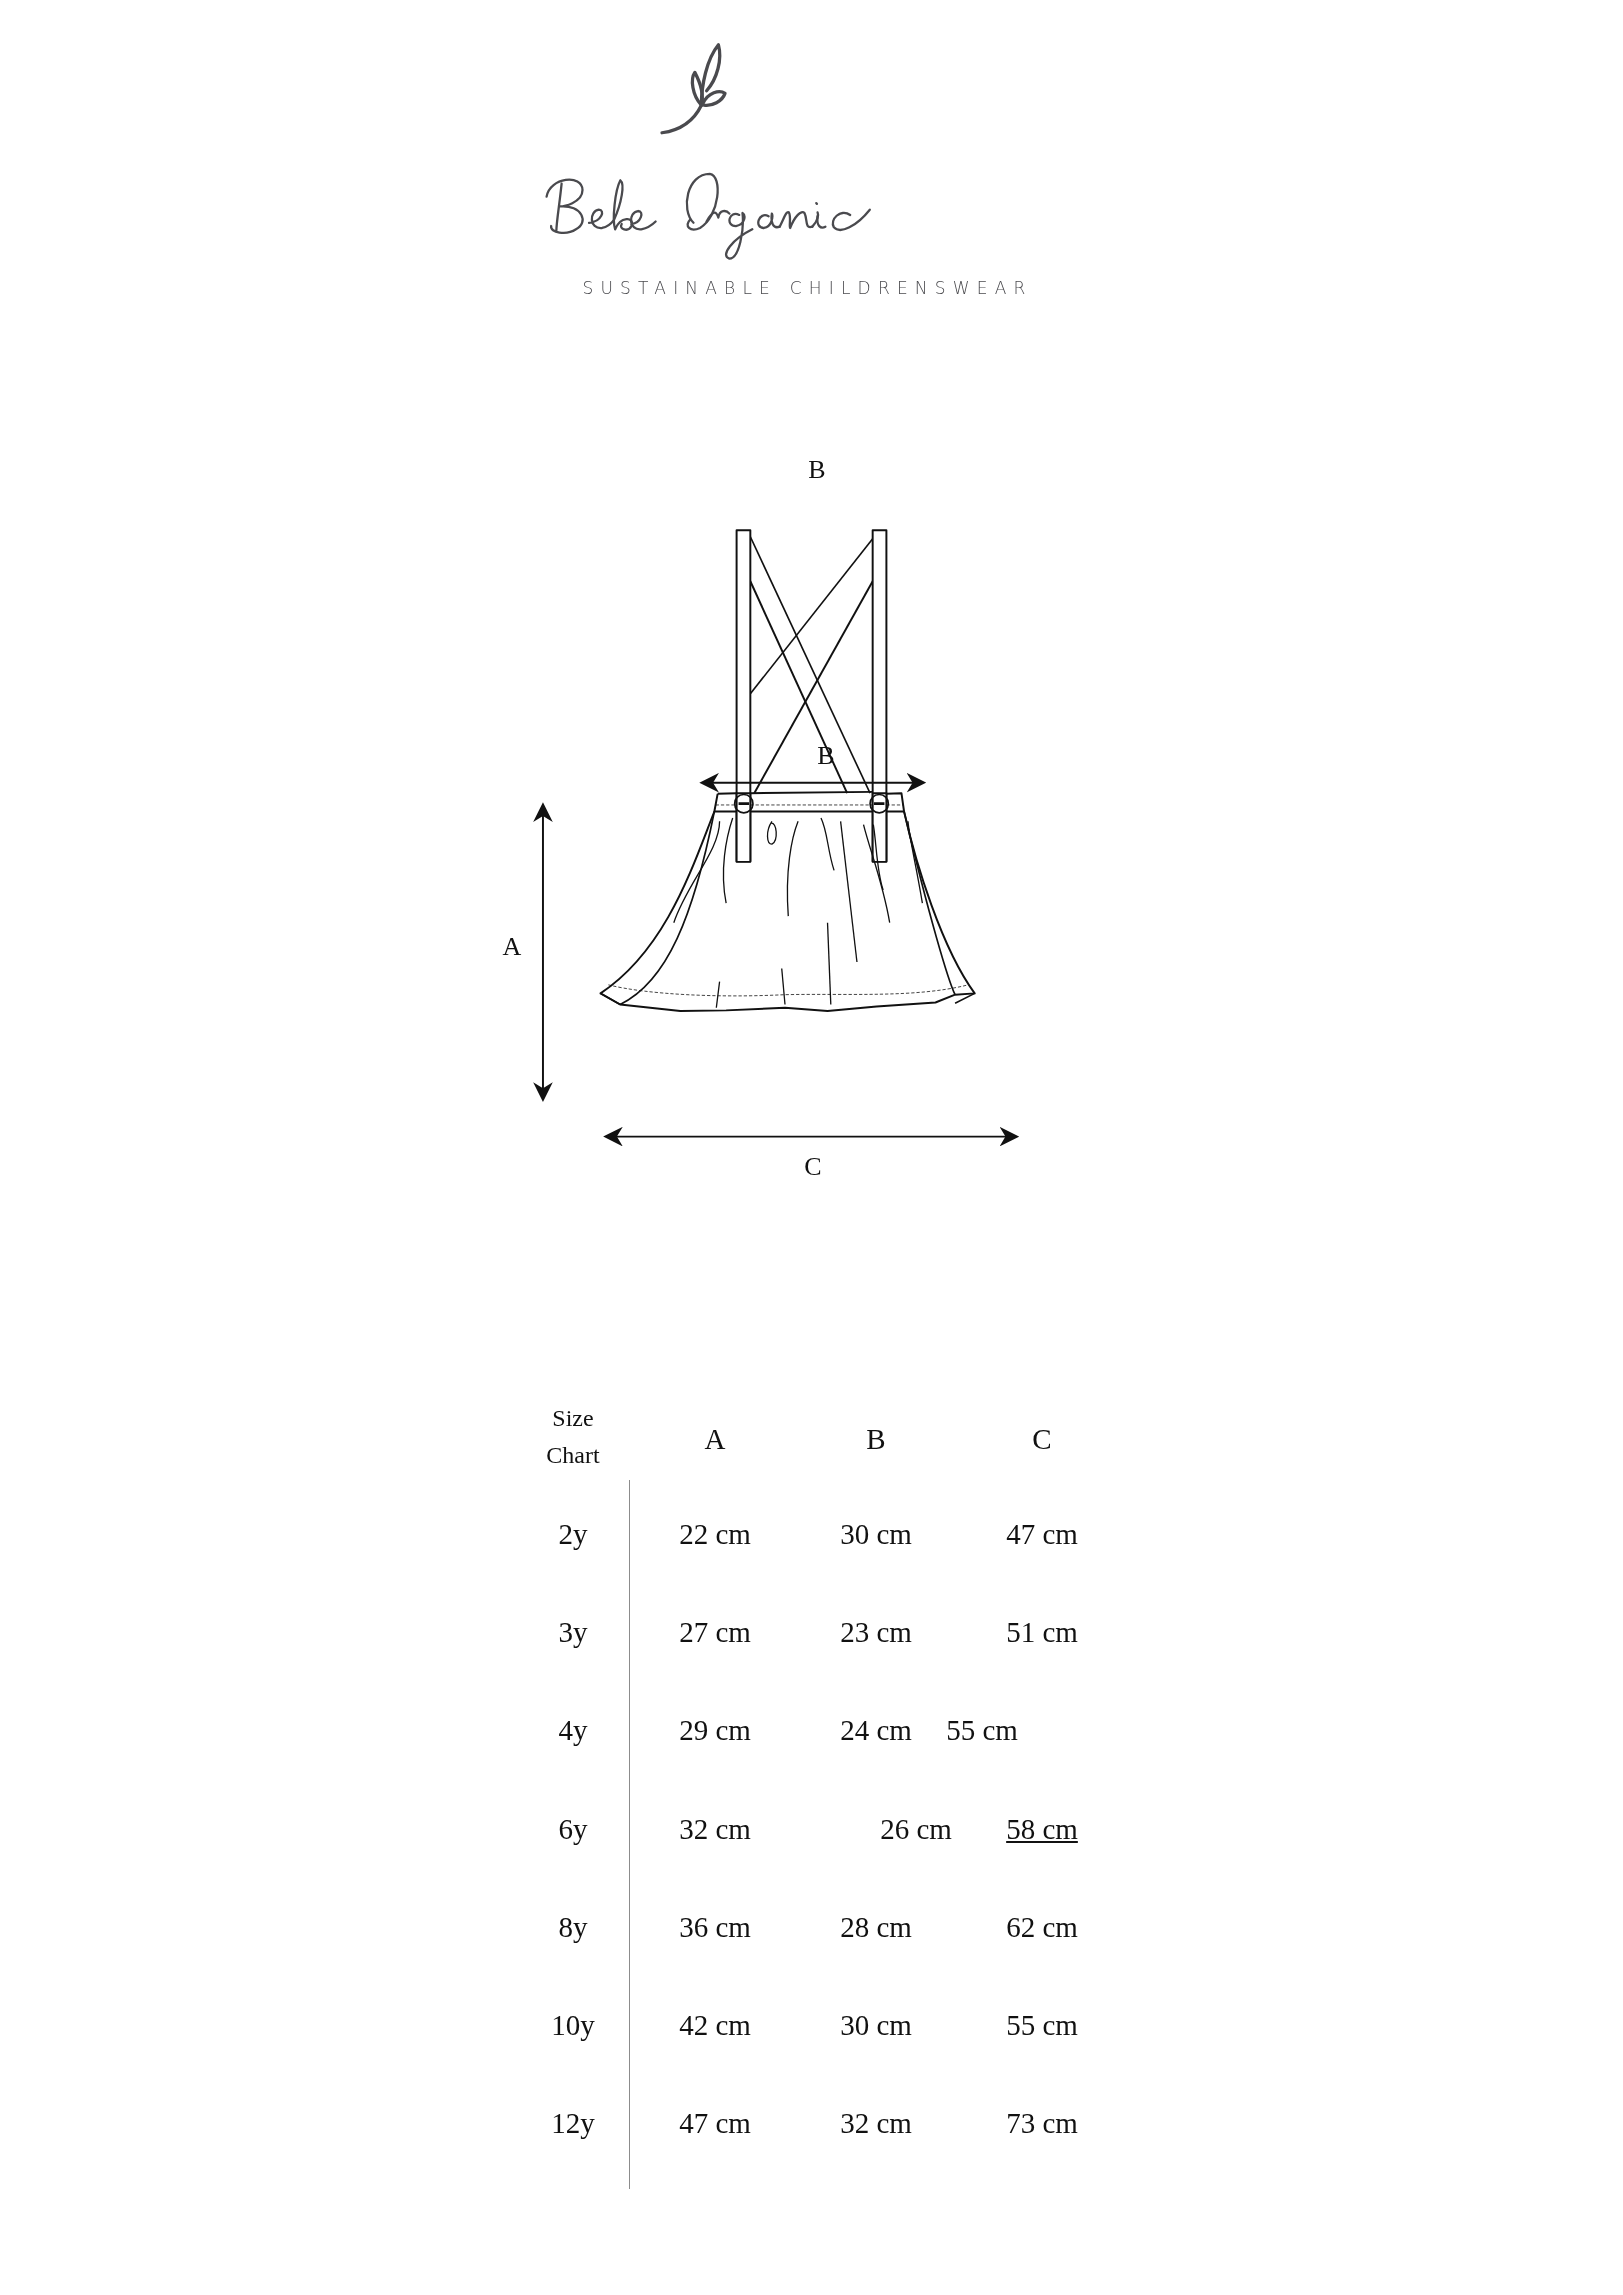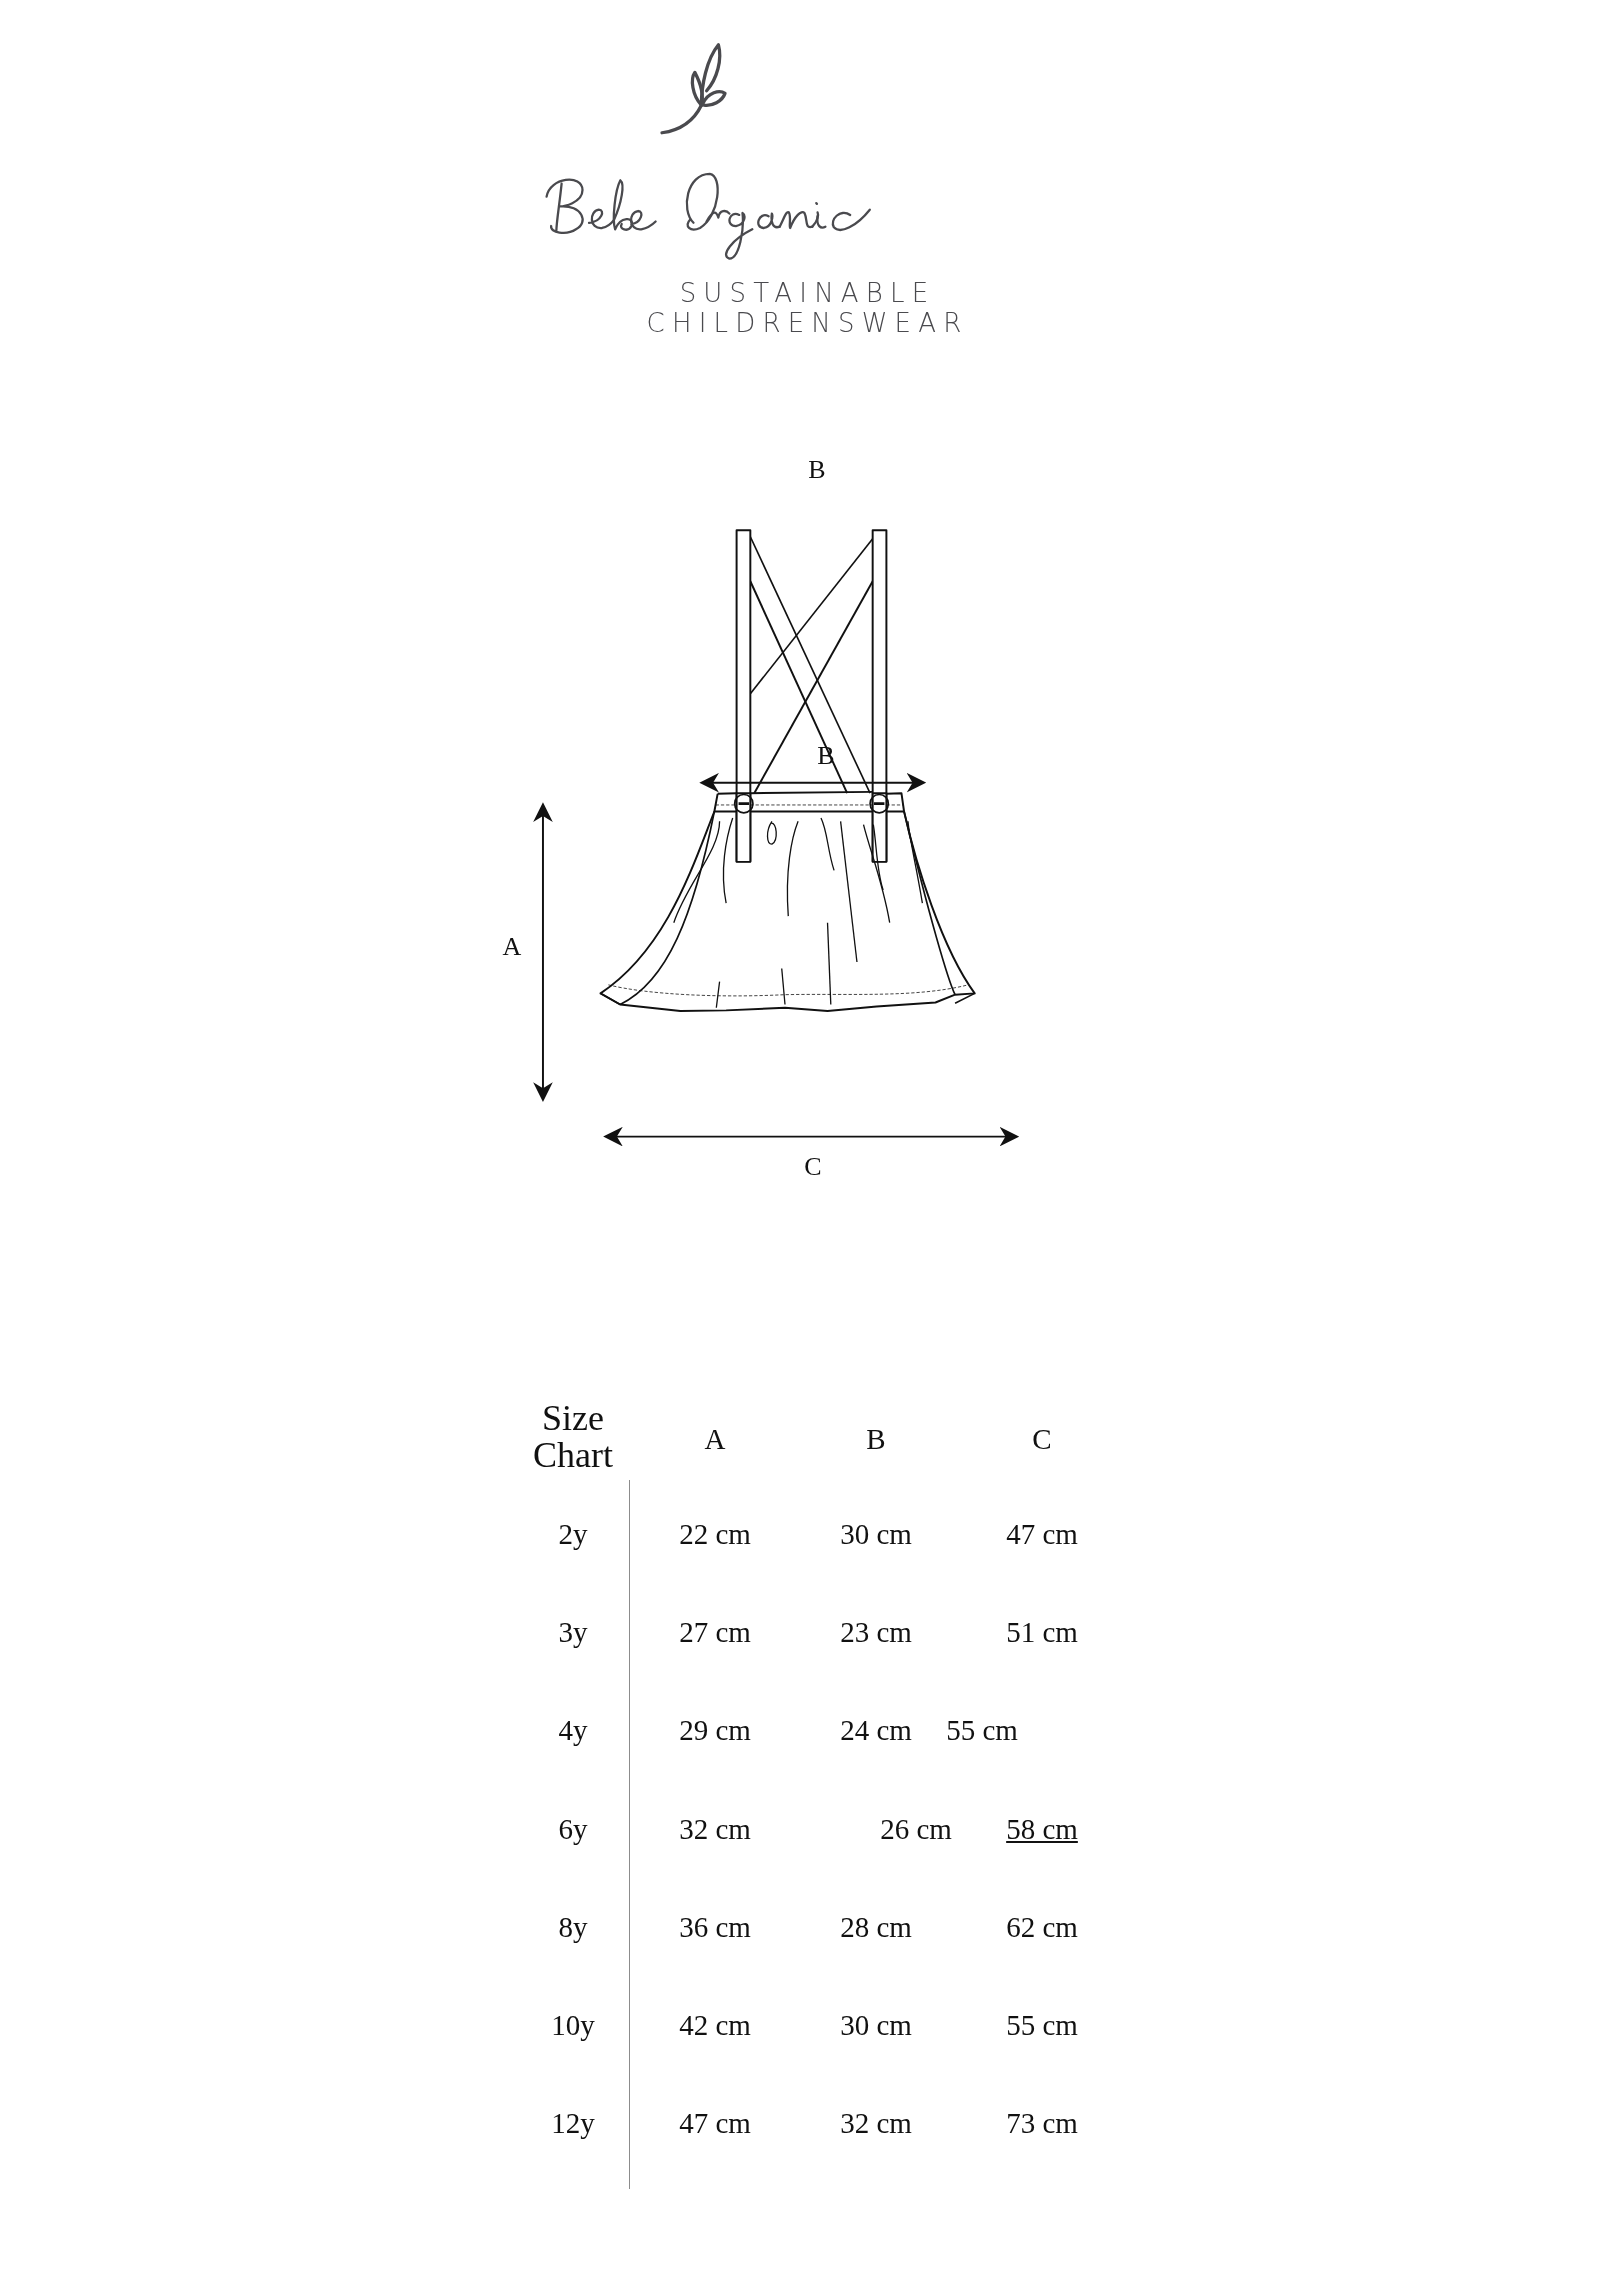--- a/index.html
+++ b/index.html
@@ -1,24 +1,24 @@
 <!DOCTYPE html>
 <html style="font-size:10.5px"><head>
 <meta charset="utf-8">
 <style>
   html, body { margin:0; padding:0; background:#ffffff; }
   body { width:1623px; height:2295px; position:relative; overflow:hidden; font-family:"DejaVu Serif", serif; color:#111; }
   .abs { position:absolute; }
   #logo-leaf { left:654px; top:33px; width:79px; height:105px; }
   #brand-script { left:543px; top:164px; width:523px; height:111px; }
-  .tagline { left:546px; top:278px; width:523px; text-align:center; font-family:"DejaVu Sans", sans-serif; font-size:26px; letter-spacing:7.2px; color:#4a4a4e; font-weight:300; }
+  .tagline { left:546px; top:278px; width:523px; text-align:center; font-family:"DejaVu Sans", sans-serif; font-size:17px; letter-spacing:7.2px; color:#4a4a4e; font-weight:300; }
   #diagram { left:0; top:0; width:1623px; height:1309px; pointer-events:none; }
   .diag-label { font-family:"Liberation Serif", serif; font-size:26px; color:#111; text-align:center; width:39px; margin-left:-19.6px; }
   .cell { position:absolute; font-family:"Liberation Serif", serif; font-size:29px; color:#111; text-align:center; width:170px; margin-left:-85px; white-space:nowrap; }
-  .hdr-size { font-size:36px; line-height:37px; }
+  .hdr-size { font-size:24px; line-height:37px; }
   .divider { position:absolute; left:629px; top:1480px; width:1.3px; height:709px; background:#8c8c8c; }
 </style>
 </head>
 <body>
 
 <svg id="logo-leaf" class="abs" viewBox="0 0 120 160">
   <g fill="none" stroke="#4a4a4e" stroke-width="5" stroke-linecap="round" stroke-linejoin="round">
     <path d="M12 152 C 40 148, 60 135, 72 110"></path>
     <path d="M72 110 C 58 95, 55 70, 62 60 C 70 75, 76 95, 72 110"></path>
     <path d="M72 110 C 72 80, 80 40, 98 18 C 104 40, 96 70, 80 88"></path>

